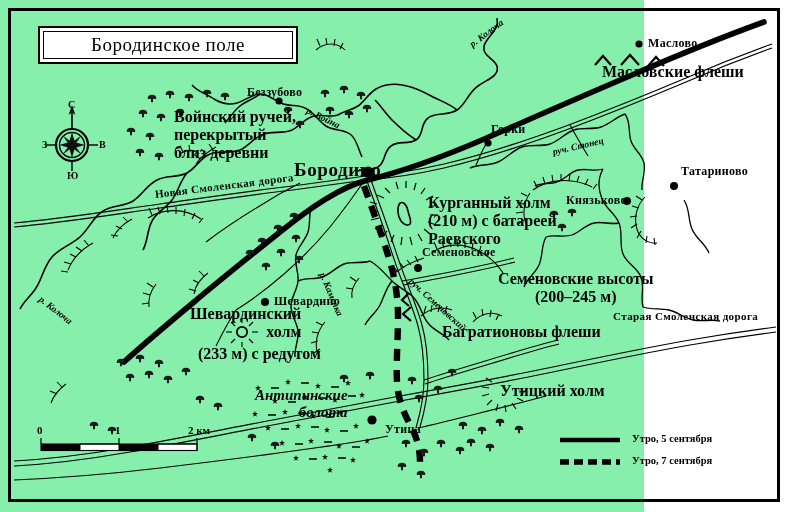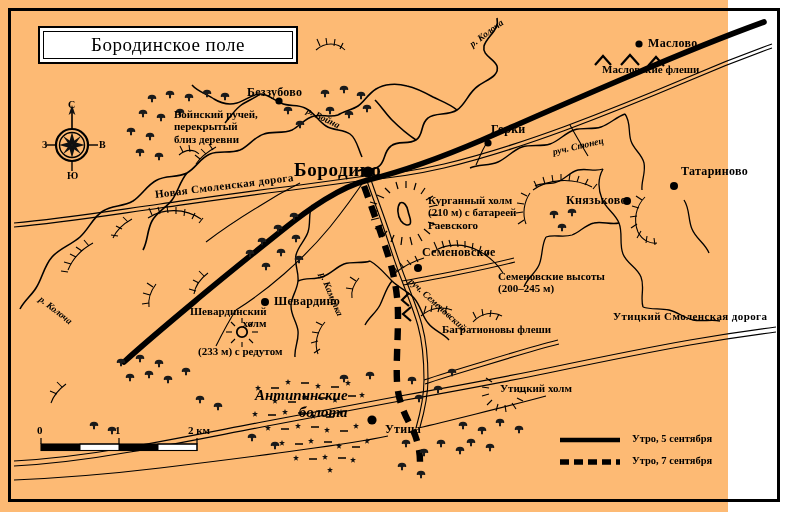--- a/index.html
+++ b/index.html
@@ -1,26 +1,26 @@
 <!DOCTYPE html>
 <html><head>
 <meta charset="utf-8">
 <style>
   html,body{margin:0;padding:0;background:#ffffff;}
   body{width:790px;height:512px;overflow:hidden;
        font-family:"Liberation Serif", serif;color:#000;}
-  #map-root{position:relative;width:728px;height:512px;background:#fdba74;}
+  #map-root{position:relative;width:644px;height:512px;background:#86efac;}
   #frame{position:absolute;left:8px;top:8px;width:772px;height:494px;
          border:3px solid #000;box-sizing:border-box;}
   svg#map-canvas{position:absolute;left:0;top:0;width:790px;height:512px;}
 
   .lbl{position:absolute;white-space:nowrap;line-height:1.12;}
   .settlement{font-weight:bold;font-size:12px;letter-spacing:.3px;}
   .settlement-major{font-weight:bold;font-size:19px;letter-spacing:.6px;}
-  .feature{font-size:11px;font-weight:bold;}
+  .feature{font-size:16px;font-weight:bold;}
   .hydro{font-style:italic;font-weight:bold;font-size:9.5px;}
   .road-lbl{font-weight:bold;font-size:11px;letter-spacing:.4px;}
   .marsh-lbl{font-style:italic;font-weight:bold;font-size:15px;text-align:right;}
   .compass-lbl{font-weight:bold;font-size:10px;}
   .scale-num{font-weight:bold;font-size:11px;}
   .legend-lbl{font-weight:bold;font-size:10.5px;}
 
   #title-box{position:absolute;left:38px;top:26px;width:260px;height:38px;
      border:2px solid #000;box-sizing:border-box;background:#fff;}
   #title-box .inner{position:absolute;left:3px;top:3px;right:3px;bottom:3px;
@@ -528,39 +528,39 @@
   <div class="lbl settlement" style="left:274px;top:295px;">Шевардино</div>
   <div class="lbl settlement" style="left:385px;top:423px;">Утица</div>
 
   <div class="lbl feature" style="left:602px;top:63px;">Масловские флеши</div>
   <div class="lbl feature" style="left:174px;top:108px;white-space:pre;">Войнский ручей,
 перекрытый
 близ деревни</div>
   <div class="lbl feature" style="left:428px;top:194px;white-space:pre;">Курганный холм
 (210 м) с батареей
 Раевского</div>
-  <div class="lbl feature" style="left:498px;top:270px;white-space:pre;">Семеновские высоты
+  <div class="lbl feature" style="left:498px;top:270px;white-space:pre;text-align:center;">Семеновские высоты
 (200–245 м)</div>
   <div class="lbl feature" style="left:190px;top:305px;white-space:pre;text-align:right;">Шевардинский
 холм</div>
   <div class="lbl feature" style="left:198px;top:345px;">(233 м) с редутом</div>
   <div class="lbl feature" style="left:442px;top:323px;">Багратионовы флеши</div>
   <div class="lbl feature" style="left:500px;top:382px;">Утицкий холм</div>
   <div class="lbl marsh-lbl" style="left:255px;top:387px;white-space:pre;">Антипинские
 болота</div>
 
   <div class="lbl hydro" style="left:471px;top:40px;transform:rotate(-37deg);transform-origin:left center;">р. Колоча</div>
   <div class="lbl hydro" style="left:307px;top:105px;transform:rotate(26deg);transform-origin:left center;">р. Война</div>
   <div class="lbl hydro" style="left:553px;top:147px;transform:rotate(-13deg);transform-origin:left center;">руч. Стонец</div>
   <div class="lbl hydro" style="left:40px;top:293px;transform:rotate(38deg);transform-origin:left center;">р. Колоча</div>
   <div class="lbl hydro" style="left:322px;top:268px;transform:rotate(67deg);transform-origin:left center;">р. Каменка</div>
   <div class="lbl hydro" style="left:410px;top:275px;transform:rotate(42deg);transform-origin:left center;">руч. Семеновский</div>
 
   <div class="lbl road-lbl" style="left:155px;top:188px;transform:rotate(-7deg);transform-origin:left center;">Новая Смоленская дорога</div>
-  <div class="lbl road-lbl" style="left:613px;top:310px;">Утицкий Смоленская дорога</div>
+  <div class="lbl road-lbl" style="left:613px;top:310px;">Старая Смоленская дорога</div>
 
   <div class="lbl scale-num" style="left:37px;top:424px;">0</div>
   <div class="lbl scale-num" style="left:115px;top:424px;">1</div>
   <div class="lbl scale-num" style="left:188px;top:424px;">2 км</div>
 
   <div class="lbl legend-lbl" style="left:632px;top:433px;text-align:right;">Утро, 5 сентября</div>
   <div class="lbl legend-lbl" style="left:632px;top:455px;">Утро, 7 сентября</div>
 
 </div>
 

